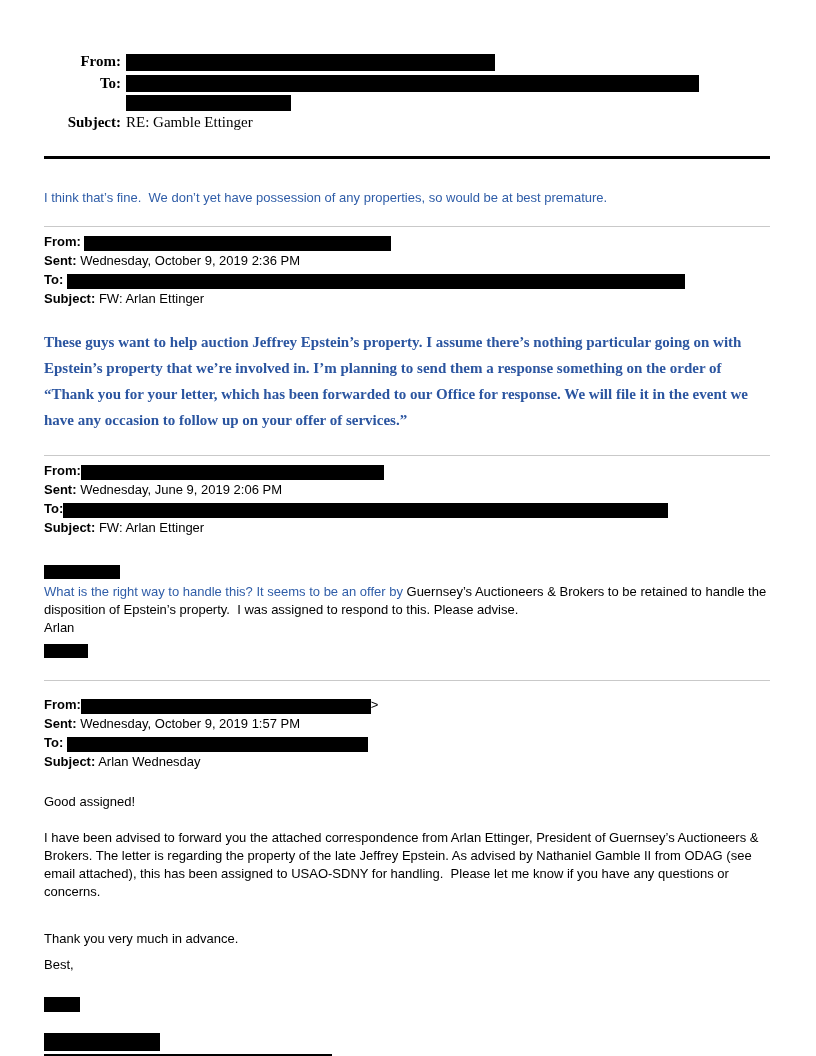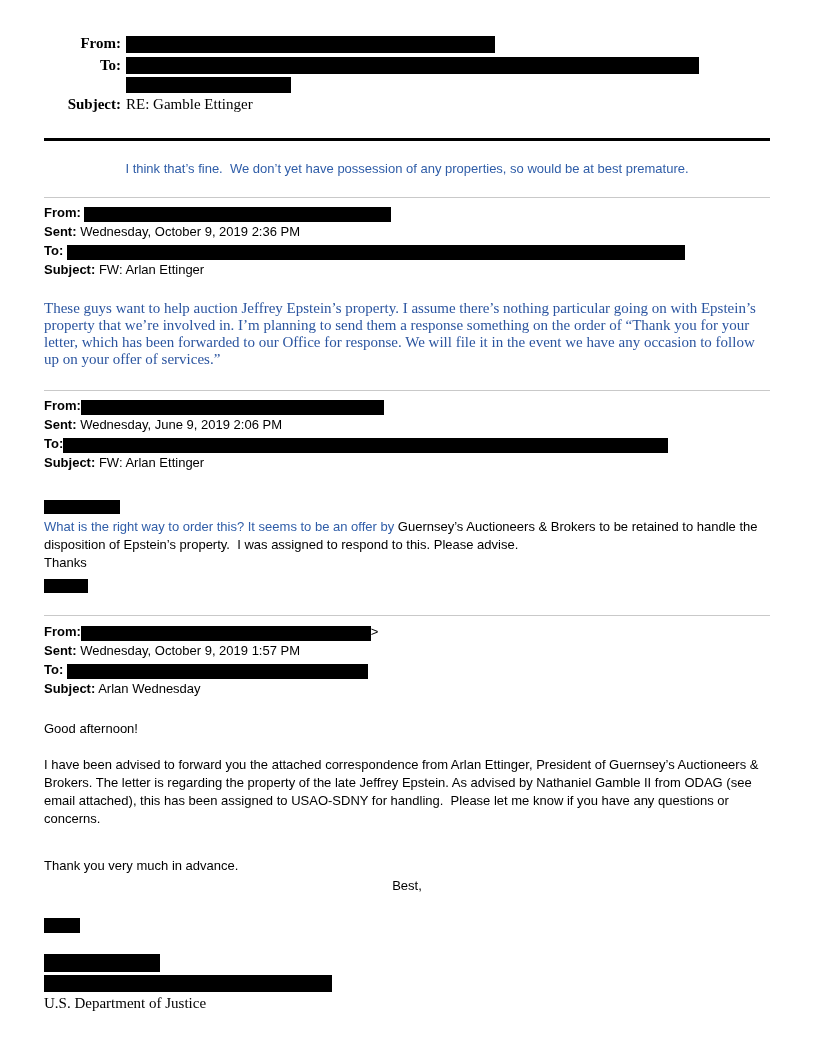--- a/index.html
+++ b/index.html
@@ -3,21 +3,21 @@
 <meta charset="utf-8">
 <style>
   html,body { margin:0; padding:0; background:#ffffff; }
   .page {
     position: relative;
     width: 816px;
     height: 1056px;
     margin: 0 auto;
     background: #ffffff;
     box-sizing: border-box;
-    padding: 32px 46px 30px 44px;
+    padding: 50px 46px 30px 44px;
     overflow: hidden;
     font-family: "Liberation Sans", sans-serif;
     color: #000;
   }
 
   
   .top-header { font-family: "Liberation Serif", serif; font-size: 15px; }
   .top-row { display: flex; line-height: 22px; }
   .top-label { width: 77px; text-align: right; font-weight: bold; flex: 0 0 77px; }
   .top-value { margin-left: 5px; }
@@ -28,23 +28,24 @@
 
   
   .hr-thick { height: 3px; background: #000; margin-top: 23px; }
   .hr-thin  { height: 1px; background: #c9c9c9; }
 
   
   .sans { font-size: 13px; line-height: 18px; white-space: pre-wrap; }
   .blue-sans { color: var(--blue-sans, #2f5da8); }
   .serif-blue {
     font-family: "Liberation Serif", serif;
-    font-size: 15px; line-height: 17px;
+    font-size: 15px; line-height: 26px;
     color: var(--blue-serif, #2b55a0);
     white-space: pre-wrap;
+    font-weight: bold;
   }
 
   
   .mhdr { font-size: 13px; }
   .mrow { line-height: 19px; }
   .mlabel { font-weight: bold; }
   .mrow .redact { height: 15px; margin-top: 1px; }
 
   .org-line { font-family: "Liberation Serif", serif; font-size: 15px; line-height: 18px; }
 
@@ -70,21 +71,21 @@
       </span>
     </div>
     <div class="top-row">
       <span class="top-label">Subject:</span>
       <span class="top-value">RE: Gamble Ettinger</span>
     </div>
   </div>
 
   <div class="hr-thick"></div>
 
-  <p class="sans blue-sans" style="margin-top:19px;text-align:center;">I think that’s fine.  We don’t yet have possession of any properties, so would be at best premature.</p>
+  <p class="sans blue-sans" style="margin-top:30px;">I think that’s fine.  We don’t yet have possession of any properties, so would be at best premature.</p>
 
   <div class="hr-thin" style="margin-top:19px;"></div>
 
   <div class="mhdr" style="margin-top:5px;">
     <div class="mrow">
       <span class="mlabel">From:</span>
       <span class="redact" style="width:307px;"></span>
     </div>
     <div class="mrow">
       <span class="mlabel">Sent:</span>
@@ -118,51 +119,51 @@
     <div class="mrow">
       <span class="mlabel">Subject:</span>
       <span>FW: Arlan Ettinger</span>
     </div>
   </div>
 
   <div style="margin-top:25px;">
     <span class="redact" style="width:76px; height:14px;"></span>
   </div>
 
-  <p class="sans" style="margin-top:3px;"><span class="blue-sans">What is the right way to order this? It seems to be an offer by </span><span>Guernsey’s Auctioneers &amp; Brokers to be retained to handle the disposition of Epstein’s property.  I was assigned to respond to this. Please advise.</span></p>
-  <p class="sans">Thanks</p>
+  <p class="sans" style="margin-top:3px;"><span class="blue-sans">What is the right way to handle this? It seems to be an offer by </span><span>Guernsey’s Auctioneers &amp; Brokers to be retained to handle the disposition of Epstein’s property.  I was assigned to respond to this. Please advise.</span></p>
+  <p class="sans">Arlan</p>
 
   <div style="margin-top:4px;">
     <span class="redact" style="width:44px; height:14px;"></span>
   </div>
 
   <div class="hr-thin" style="margin-top:21px;"></div>
 
-  <div class="mhdr" style="margin-top:6px;">
+  <div class="mhdr" style="margin-top:14px;">
     <div class="mrow">
       <span class="mlabel">From:</span><span class="redact" style="width:290px;"></span><span>&gt;</span>
     </div>
     <div class="mrow">
       <span class="mlabel">Sent:</span>
       <span>Wednesday, October 9, 2019 1:57 PM</span>
     </div>
     <div class="mrow">
       <span class="mlabel">To:</span>
       <span class="redact" style="width:301px;"></span>
     </div>
     <div class="mrow">
       <span class="mlabel">Subject:</span>
       <span>Arlan Wednesday</span>
     </div>
   </div>
 
-  <p class="sans" style="margin-top:22px;">Good afternoon!</p>
+  <p class="sans" style="margin-top:22px;">Good assigned!</p>
   <p class="sans" style="margin-top:18px;">I have been advised to forward you the attached correspondence from Arlan Ettinger, President of Guernsey’s Auctioneers &amp; Brokers. The letter is regarding the property of the late Jeffrey Epstein. As advised by Nathaniel Gamble II from ODAG (see email attached), this has been assigned to USAO-SDNY for handling.  Please let me know if you have any questions or concerns.</p>
   <p class="sans" style="margin-top:29px;">Thank you very much in advance.</p>
-  <p class="sans" style="margin-top:2px;text-align:center;">Best,</p>
+  <p class="sans" style="margin-top:8px;">Best,</p>
 
   <div style="margin-top:21px;">
     <span class="redact" style="width:36px; height:15px;"></span>
   </div>
 
   <div style="margin-top:19px;">
     <div>
       <span class="redact" style="width:116px; height:18px;"></span>
     </div>
     <div style="margin-top:2px;">

